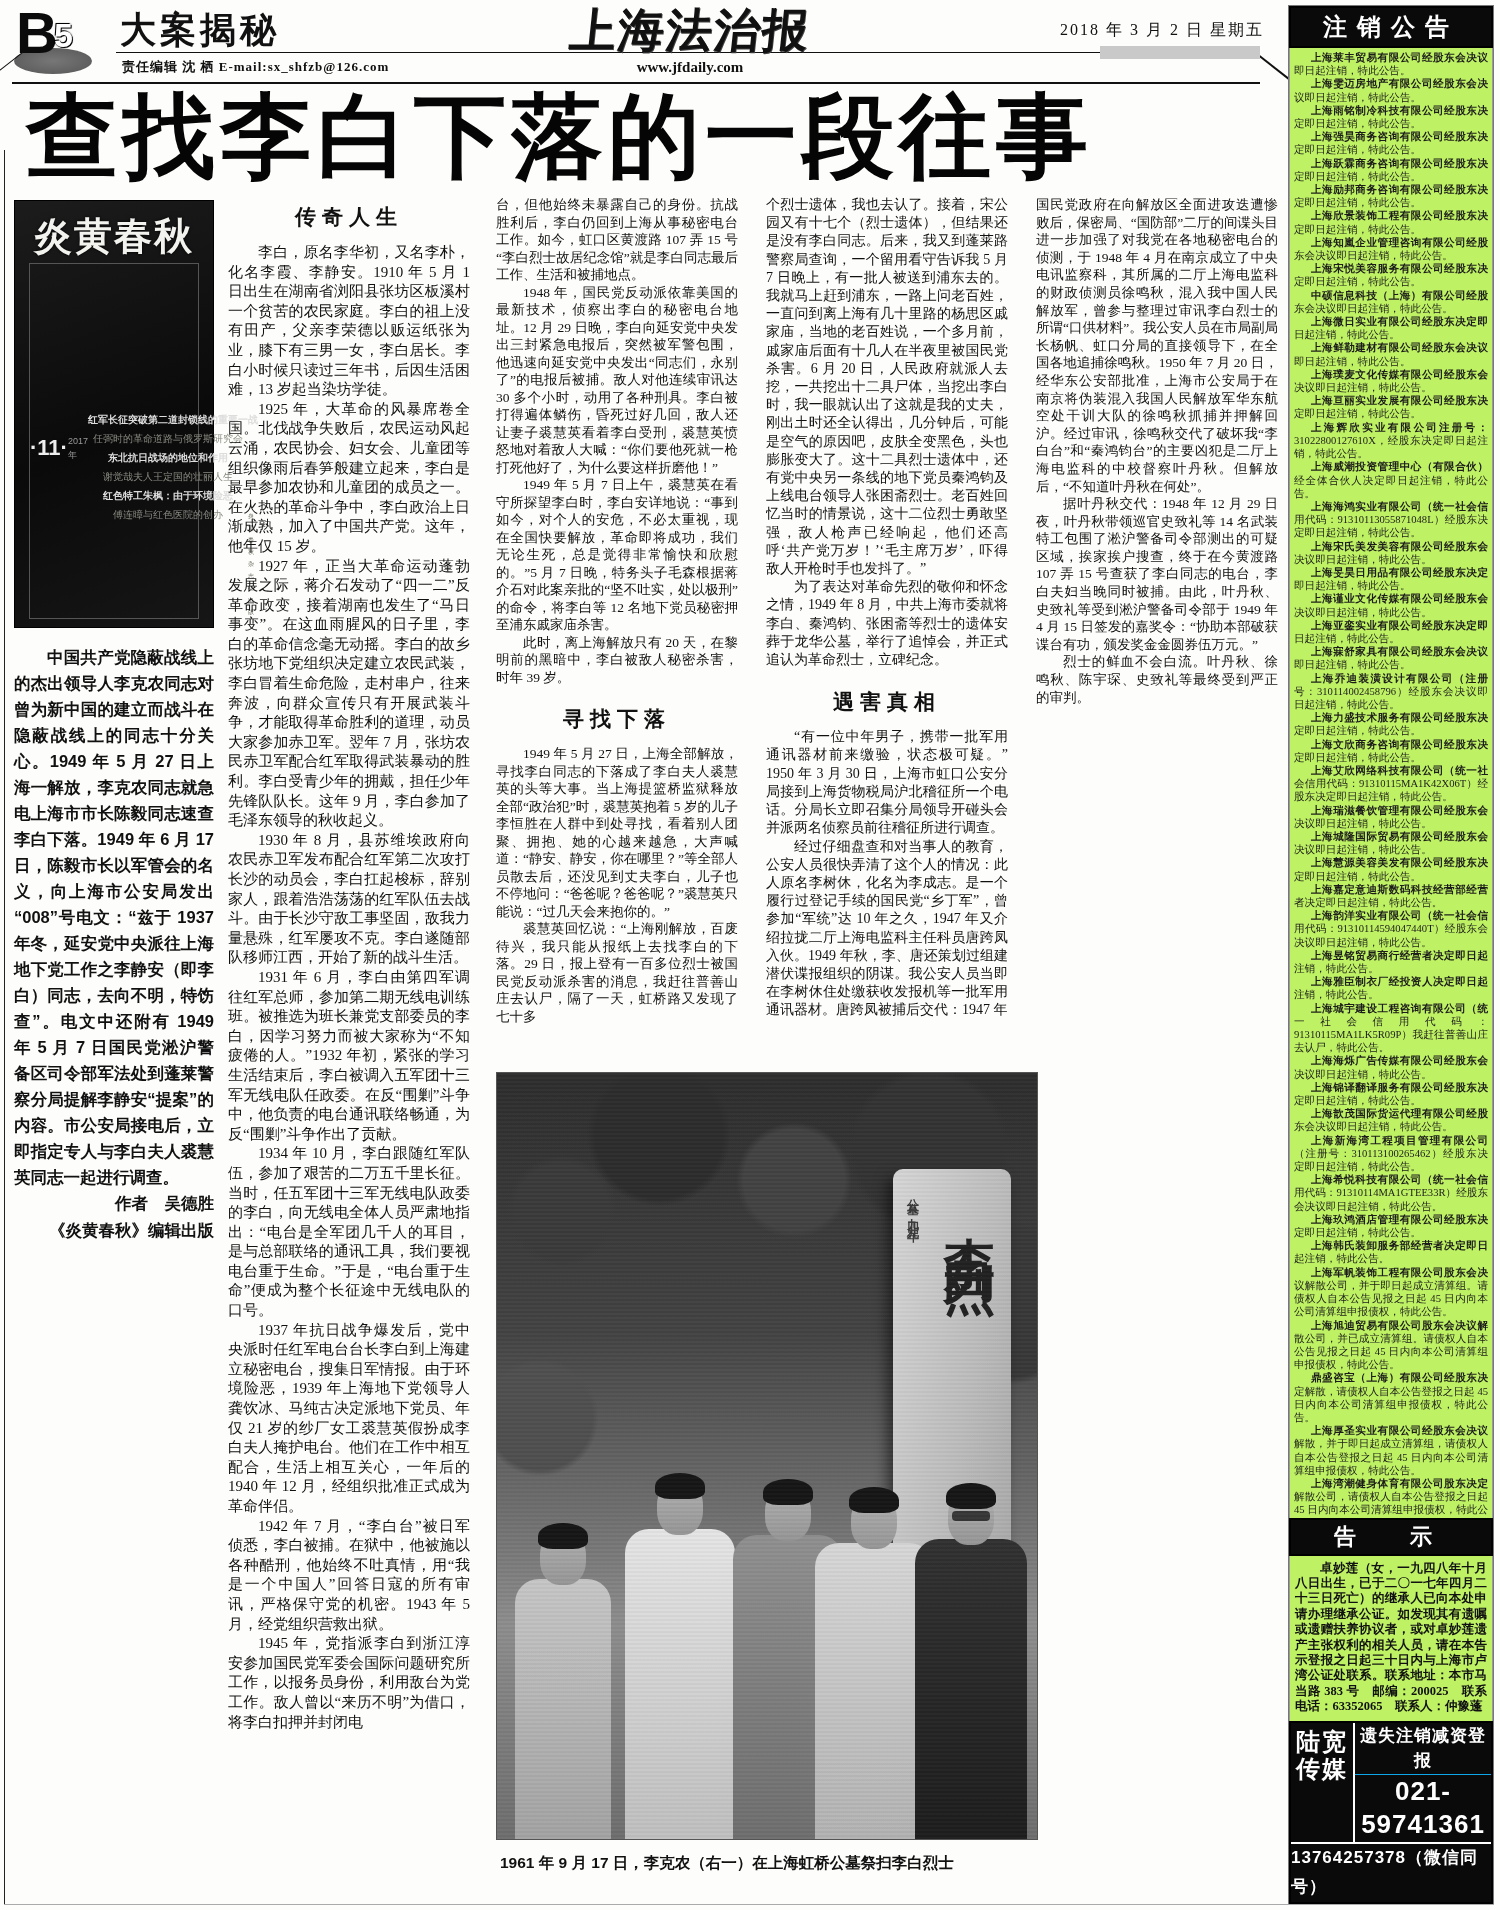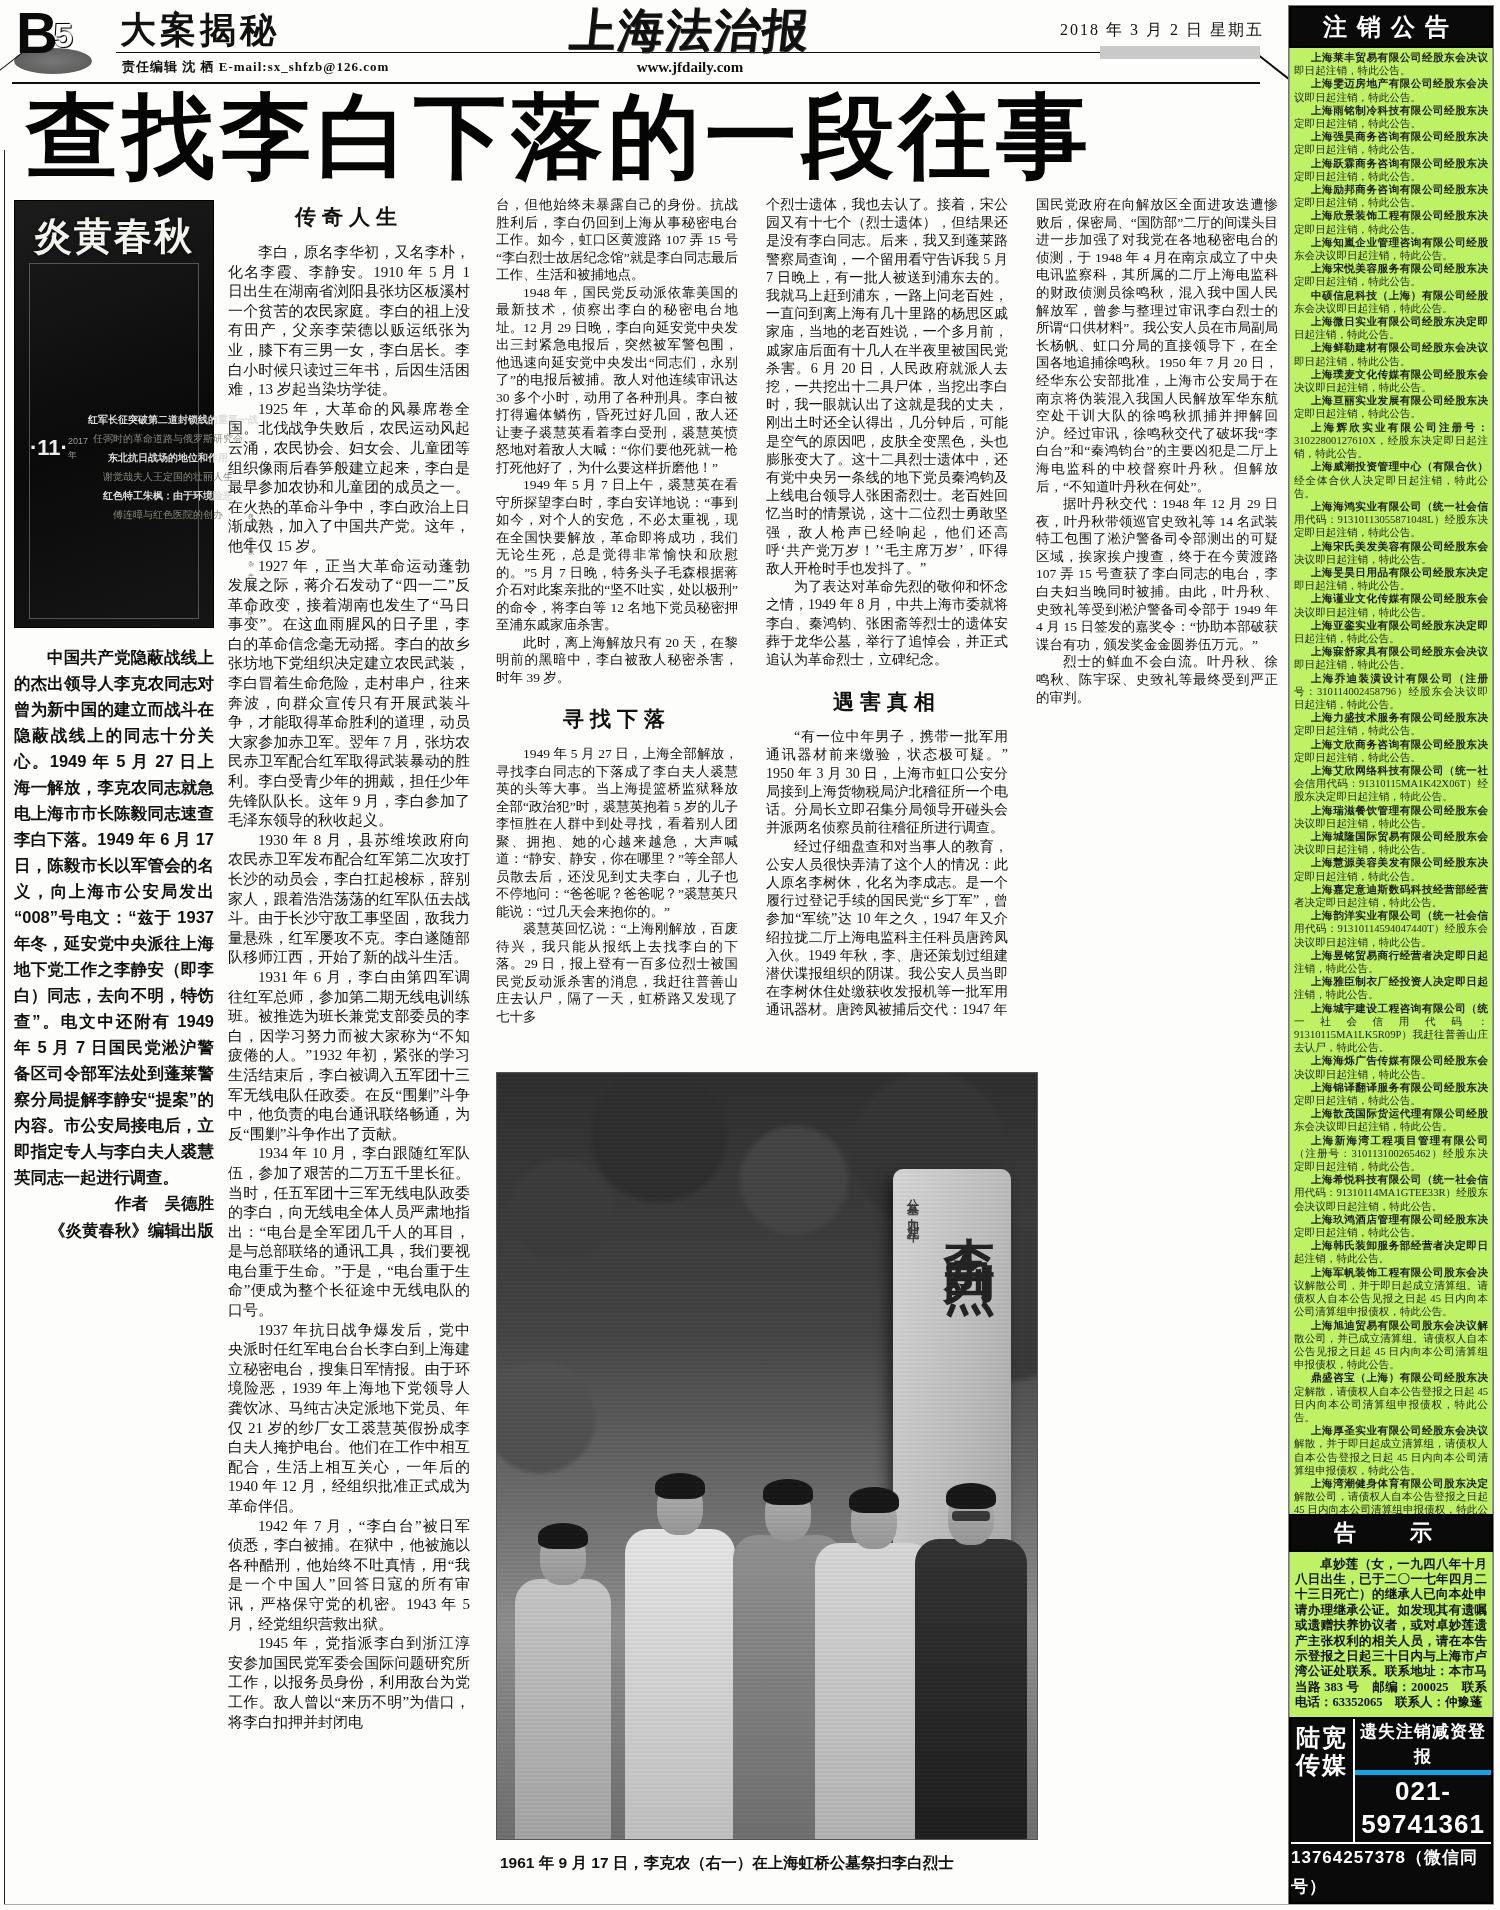--- a/index.html
+++ b/index.html
@@ -90,21 +90,21 @@
   .sb-entries { flex:1 1 auto; overflow:hidden; padding:3px 4px 0; border-left:1px solid #999; border-right:1px solid #999; }
   .sb-entries p { text-align:justify; text-indent:1.6em; font:10.6px/13.2px "Liberation Serif",serif; color:#1c1c1a; }
   .sb-entries p::first-line { font-weight:bold; }
   .notice-head { background:#0a0a0a; color:#fff; text-align:center; font:900 22px/34px "Liberation Serif",serif; letter-spacing:16px; border:2px solid #000; }
   .notice-body { padding:5px 5px 6px; border-left:1px solid #999; border-right:1px solid #999; }
   .notice-body p { text-align:justify; text-indent:2em; font:bold 12.5px/15.4px "Liberation Serif",serif; }
   .ad { background:#0a0a0a; color:#fff; border:2px solid #000; }
   .ad-row { display:flex; border-bottom:2px solid #fff; }
   .ad-brand { width:64px; border-right:2px solid #fff; text-align:center; font:900 24px/1.15 "Liberation Serif",serif; padding:6px 0; letter-spacing:2px; }
   .ad-right { flex:1; text-align:center; }
-  .ad-service { font:900 17px/1.5 "Liberation Serif",serif; letter-spacing:1px; border-bottom:5px solid #0ea5e9; }
+  .ad-service { font:900 17px/1.5 "Liberation Serif",serif; letter-spacing:1px; border-bottom:1px solid #0ea5e9; }
   .ad-phone { font:900 26px/1.3 "Liberation Sans",sans-serif; letter-spacing:1px; }
   .ad-mobile { text-align:left; font:900 17px/1.7 "Liberation Sans",sans-serif; letter-spacing:1px; }
 </style>
 </head>
 <body>
 
 <div class="page">
 
   <div class="hdr">
     <div class="b5">

